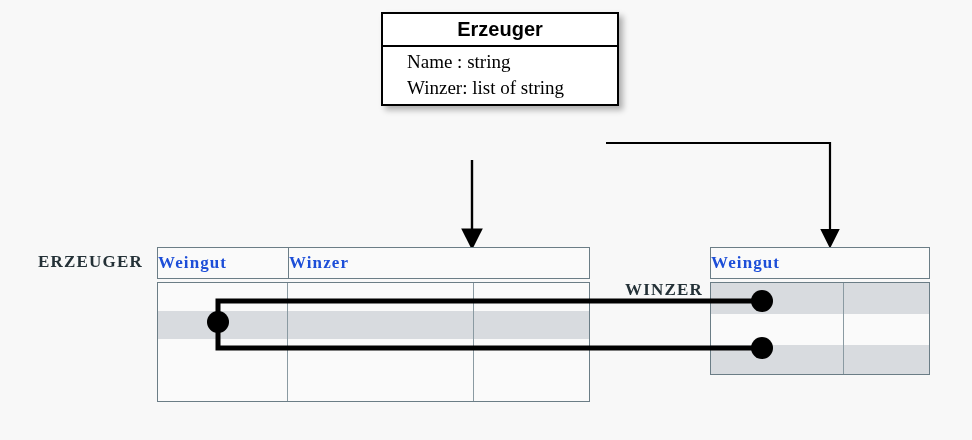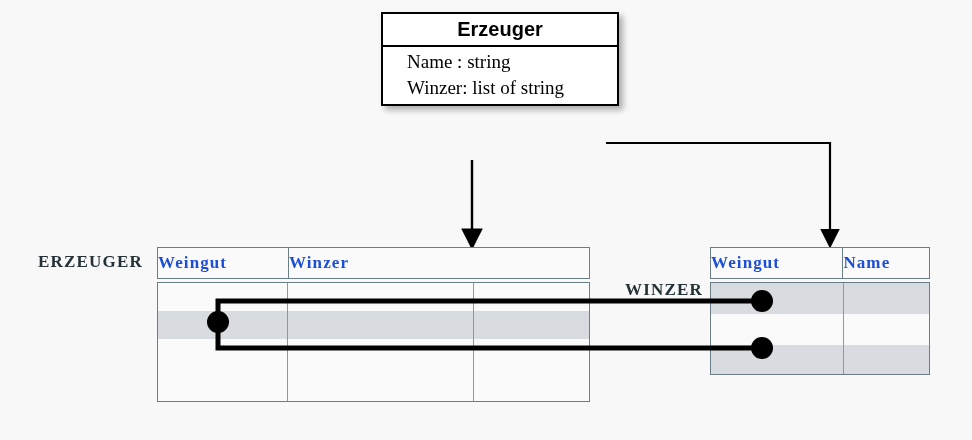--- a/index.html
+++ b/index.html
@@ -174,21 +174,20 @@
       <div class="cell" style="width:130px;"></div>
       <div class="cell" style="width:186px;"></div>
       <div class="cell" style="width:115px;"></div>
     </div>
   </div>
 
   <div class="rel-label" style="left:625px; top:252px;margin-top:28px;">WINZER</div>
 
   <div class="tbl-head" style="left:710px; top:247px; width:220px; height:32px;">
     <div class="cell" style="width:133px;">Weingut</div>
-    <div class="cell" style="width:86px;">Name</div>
   </div>
 
   <div class="tbl-body" style="left:710px; top:282px; width:220px; height:93px;">
     <div class="row shaded" style="height:31px;">
       <div class="cell" style="width:133px;"></div>
       <div class="cell" style="width:85px;"></div>
     </div>
     <div class="row" style="height:31px;">
       <div class="cell" style="width:133px;"></div>
       <div class="cell" style="width:85px;"></div>

